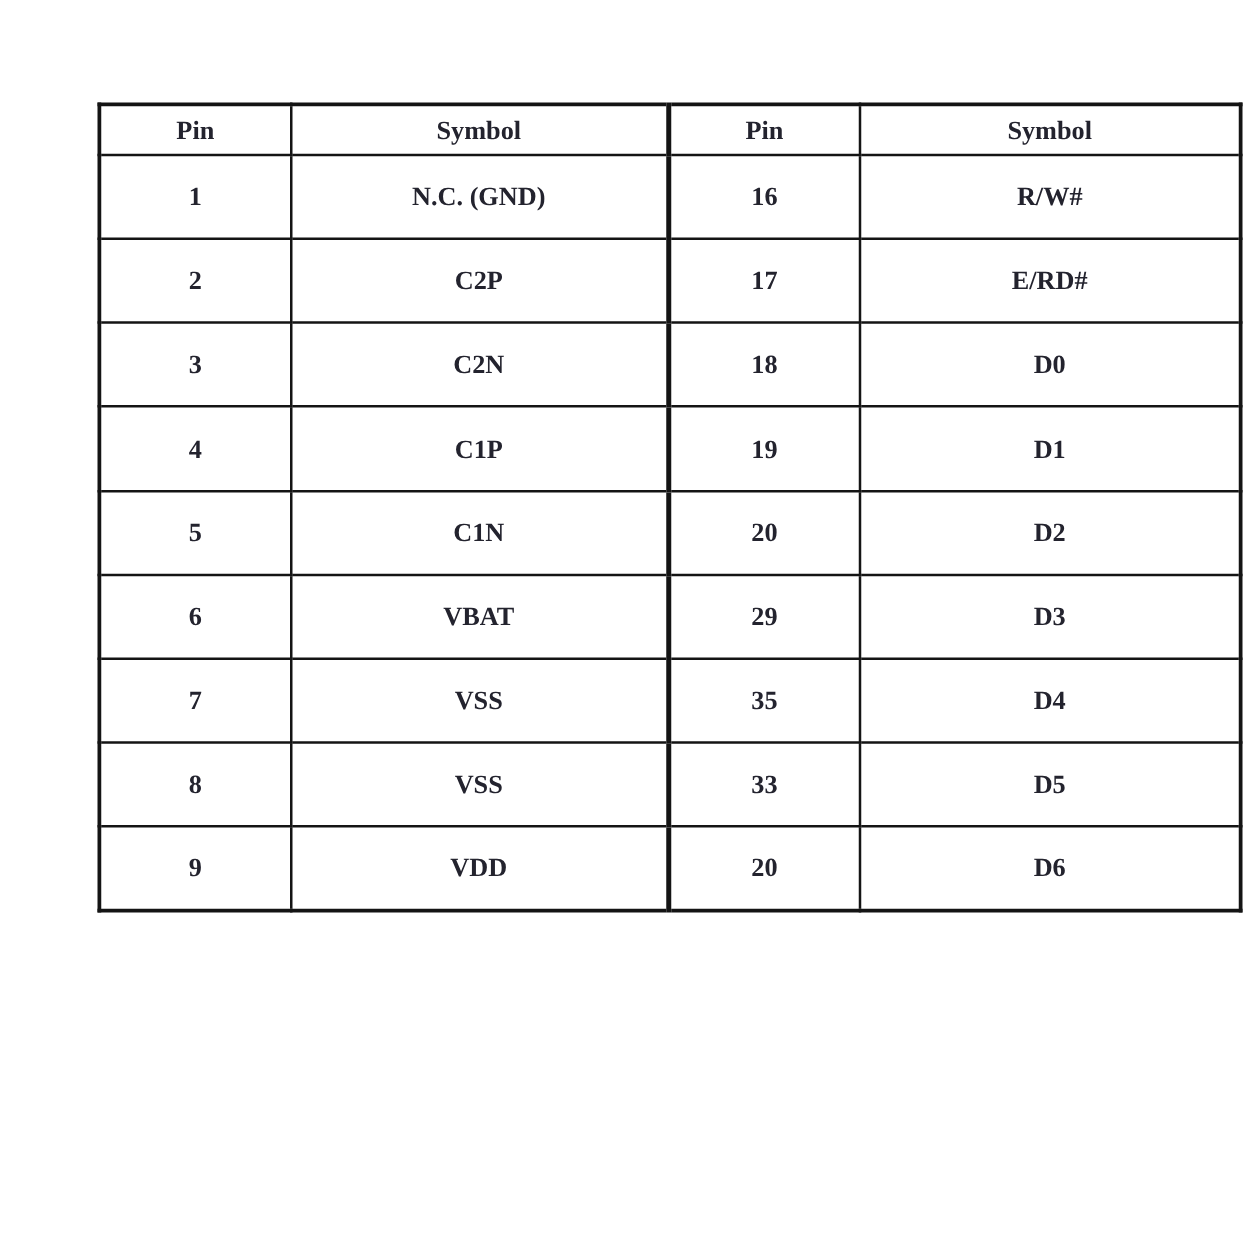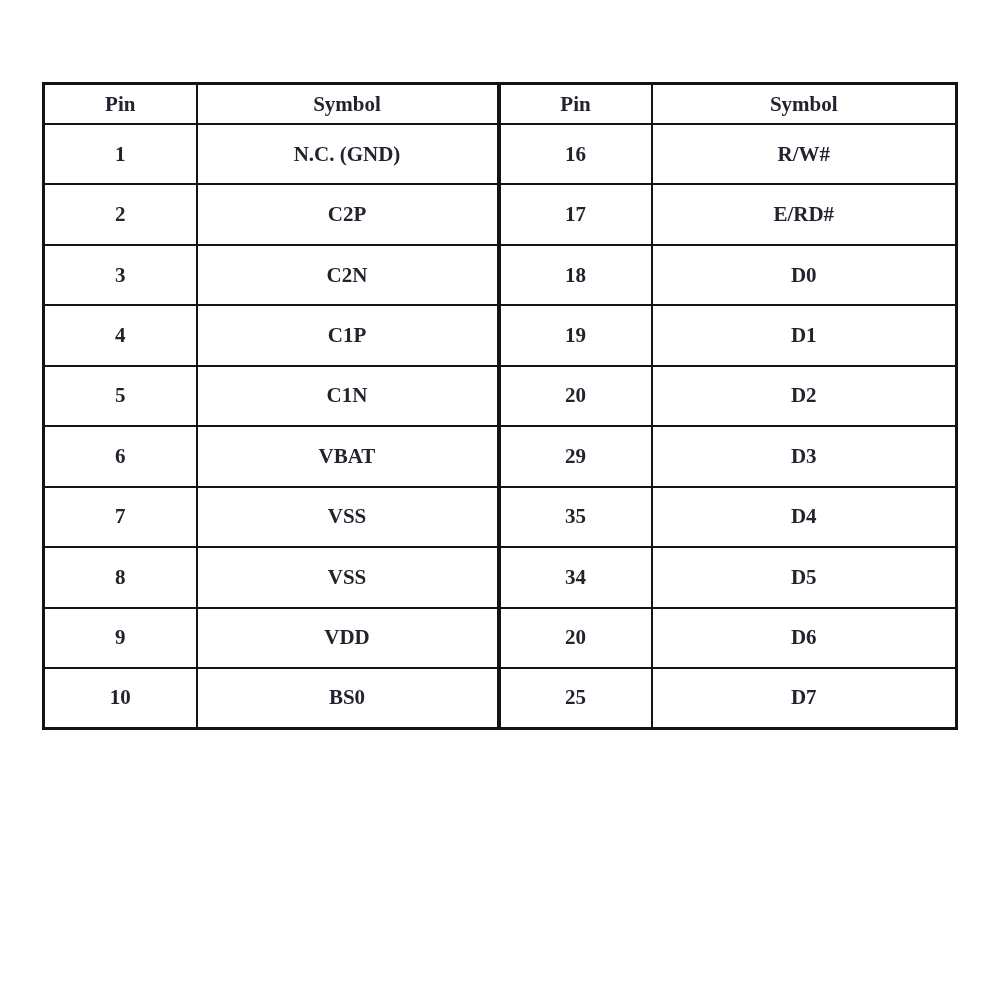--- a/index.html
+++ b/index.html
@@ -21,20 +21,21 @@
     position: absolute;
     left: 42px;
     top: 82px;
   }
   table.pin-table {
     border-collapse: collapse;
     table-layout: fixed;
     width: 913px;
     height: 648px;
     border: 3px solid var(--border-color, #141414);
+    margin-left: 36px;
   }
   table.pin-table th,
   table.pin-table td {
     border: 2px solid var(--border-color, #141414);
     padding: 0;
     text-align: center;
     vertical-align: middle;
     font-weight: bold;
     font-size: 21px;
     color: var(--text-color, #23232e);
@@ -112,31 +113,25 @@
           </tr>
           <tr>
             <td>7</td>
             <td>VSS</td>
             <td class="mid">35</td>
             <td>D4</td>
           </tr>
           <tr>
             <td>8</td>
             <td>VSS</td>
-            <td class="mid">34</td>
+            <td class="mid">33</td>
             <td>D5</td>
           </tr>
           <tr>
             <td>9</td>
             <td>VDD</td>
             <td class="mid">20</td>
             <td>D6</td>
           </tr>
-          <tr>
-            <td>10</td>
-            <td>BS0</td>
-            <td class="mid">25</td>
-            <td>D7</td>
-          </tr>
         </tbody>
     </table>
   </div>
 </div>
 
 </body></html>

